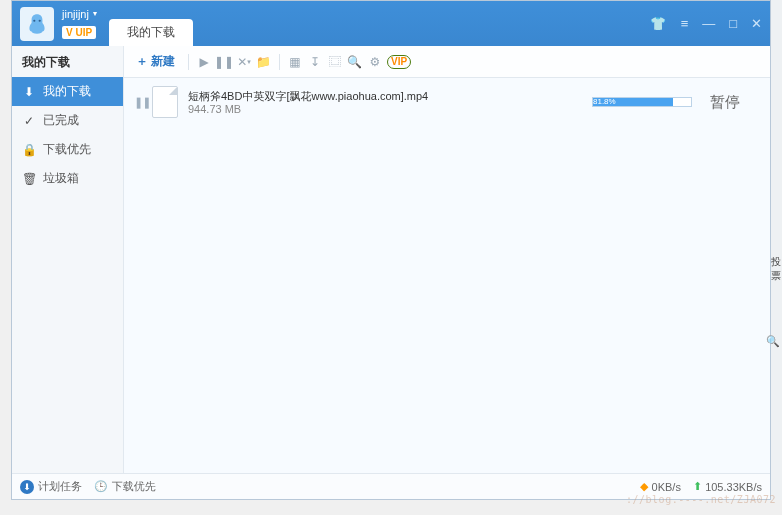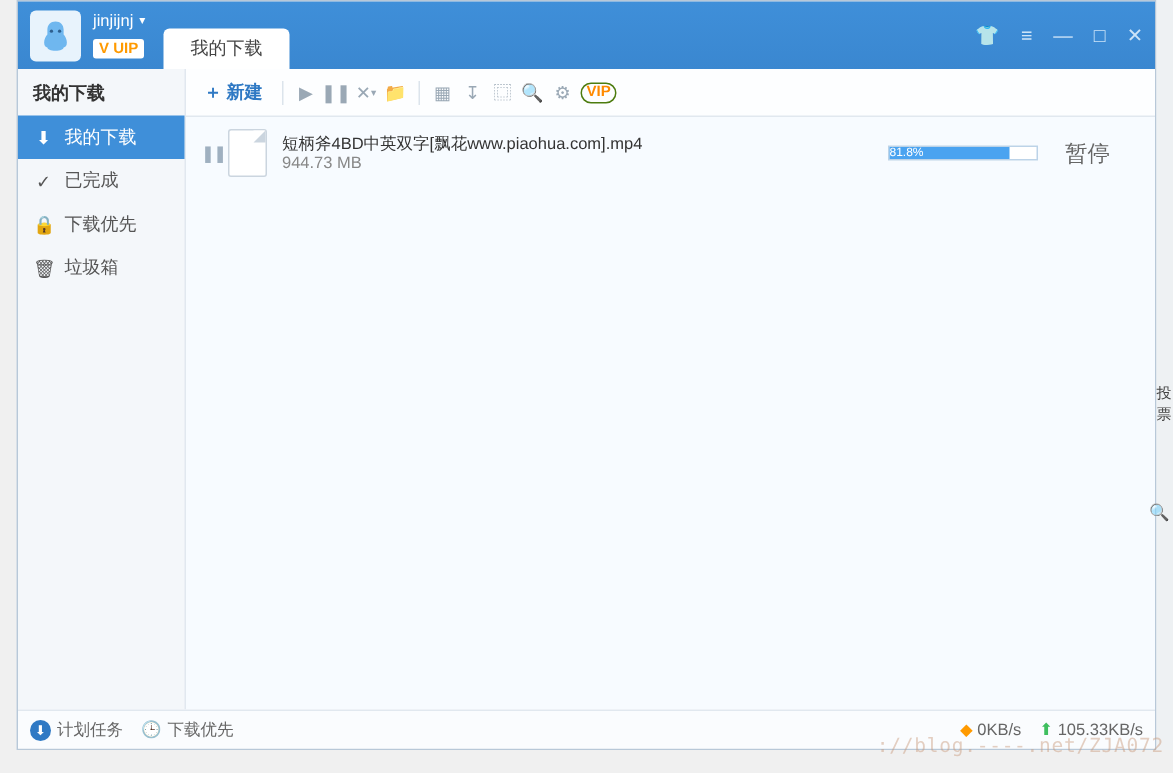--- a/index.html
+++ b/index.html
@@ -54,21 +54,21 @@
 .footer .spacer { flex: 1; }
 .speed { display: flex; align-items: center; gap: 3px; }
 .arr-dn { color: #ff9a00; }
 .arr-up { color: #3fbf5f; }
 .badge-blue { width: 14px; height: 14px; border-radius: 50%; background: #2f79c4; color: #fff; display: inline-flex; align-items: center; justify-content: center; font-size: 9px; }
 
 
 .rstrip { position: absolute; right: 0; top: 0; width: 11px; height: 500px; background: #eef1f3; }
 .rstrip .vote { position: absolute; top: 255px; right: 0; width: 11px; font-size: 10px; color: #444; text-align: left; }
 .rstrip .mag { position: absolute; top: 335px; right: 2px; color: #9ab; font-size: 11px; }
-.watermark { position: absolute; right: 6px; bottom: 10px; font-size: 13px; color: rgba(200,150,120,.45); font-family: monospace; letter-spacing: .5px; }
+.watermark { position: absolute; right: 6px; bottom: 10px; font-size: 10px; color: rgba(200,150,120,.45); font-family: monospace; letter-spacing: .5px; }
 </style>
 </head>
 <body>
 
 <div class="window">
 
   <div class="titlebar">
     <div class="avatar">
       <svg viewBox="0 0 24 24">
           <path fill="#6fb7ef" d="M12 3c-3 0-5 2-5 5v3c-1 1-2 3-2 5 0 2 1 3 2 3 0 1 2 2 5 2s5-1 5-2c1 0 2-1 2-3 0-2-1-4-2-5V8c0-3-2-5-5-5z"></path>

